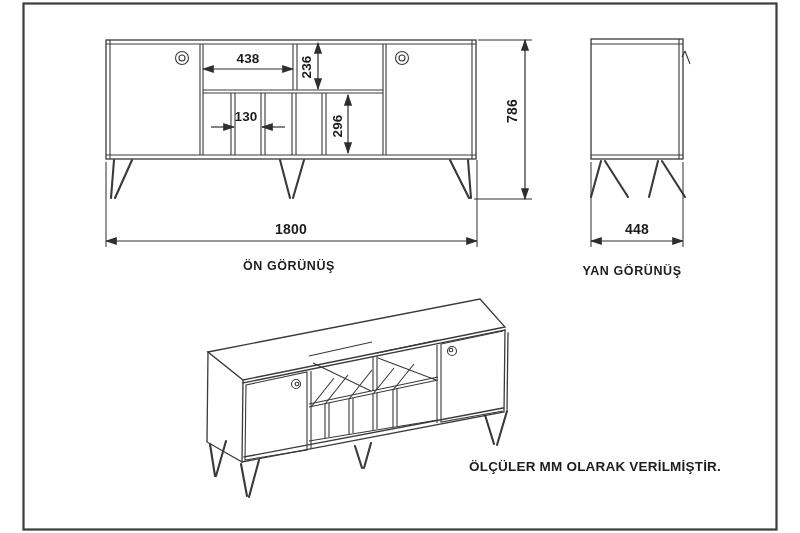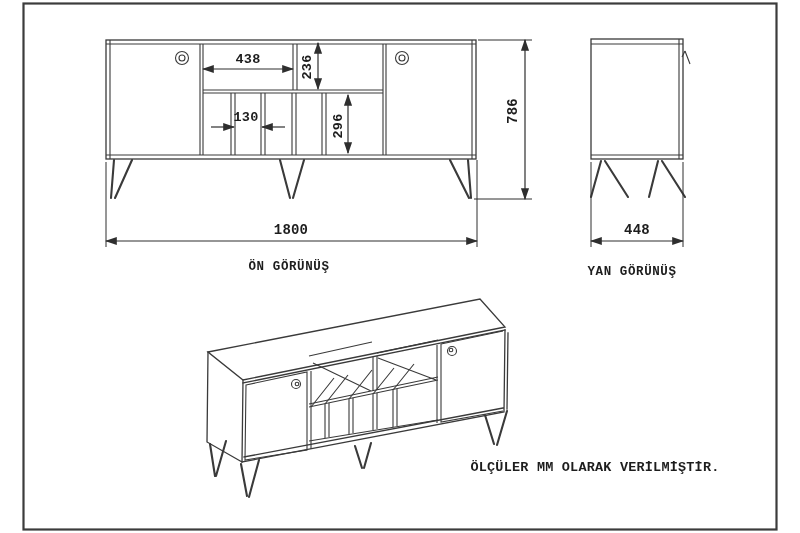--- a/index.html
+++ b/index.html
@@ -1,18 +1,18 @@
 <!DOCTYPE html>
 <html><head>
 <meta charset="utf-8">
 <style>
   html,body{margin:0;padding:0;background:#e8e8e8;}
   .stage{
     width:800px;height:533px;position:relative;background:#ffffff;
-    font-family:Liberation Mono, monospace;overflow:hidden;
+    font-family:Liberation Sans, sans-serif;overflow:hidden;
   }
   svg{position:absolute;inset:0;display:block;}
   .ln{stroke:#3a3a3a;stroke-width:1.3;fill:none;stroke-linecap:square;}
   .ln-thin{stroke:#3a3a3a;stroke-width:1.1;fill:none;}
   .leg{stroke:#3a3a3a;stroke-width:2.1;fill:none;stroke-linecap:round;}
   .dim{stroke:#2e2e2e;stroke-width:1.2;fill:none;}
   .ext{stroke:#2e2e2e;stroke-width:1;fill:none;}
   .frame{stroke:#3c3c3c;stroke-width:2.2;fill:none;}
   text{fill:#1d1d1d;font-weight:bold;}
   .num{font-size:13.5px;text-anchor:middle;letter-spacing:0.2px;}

